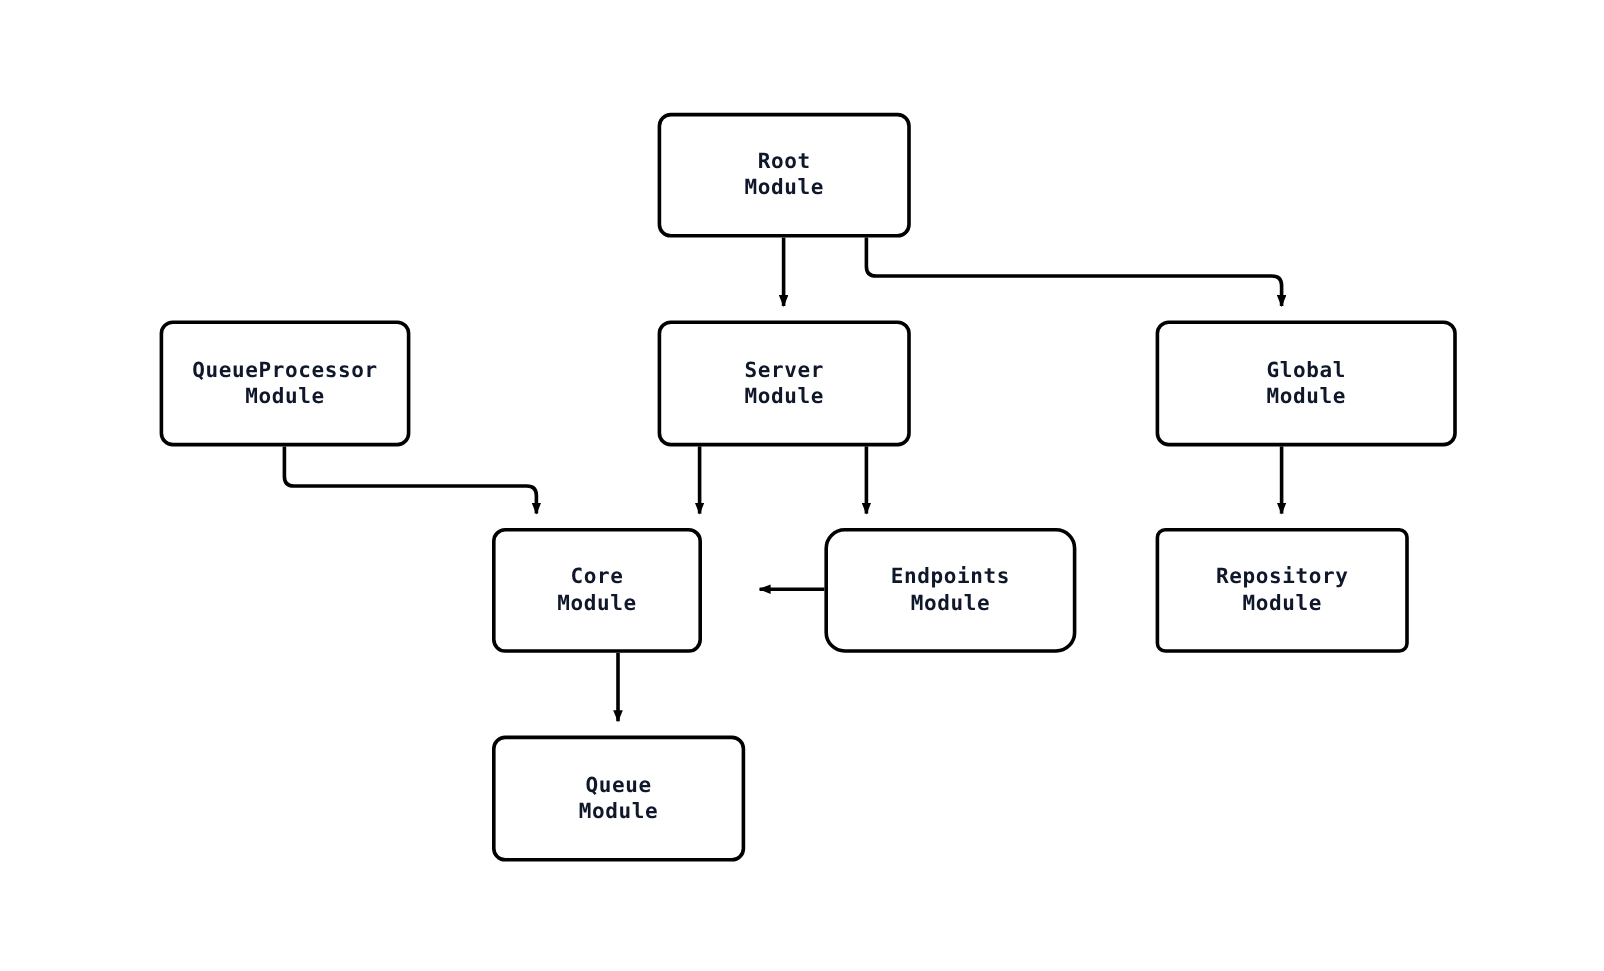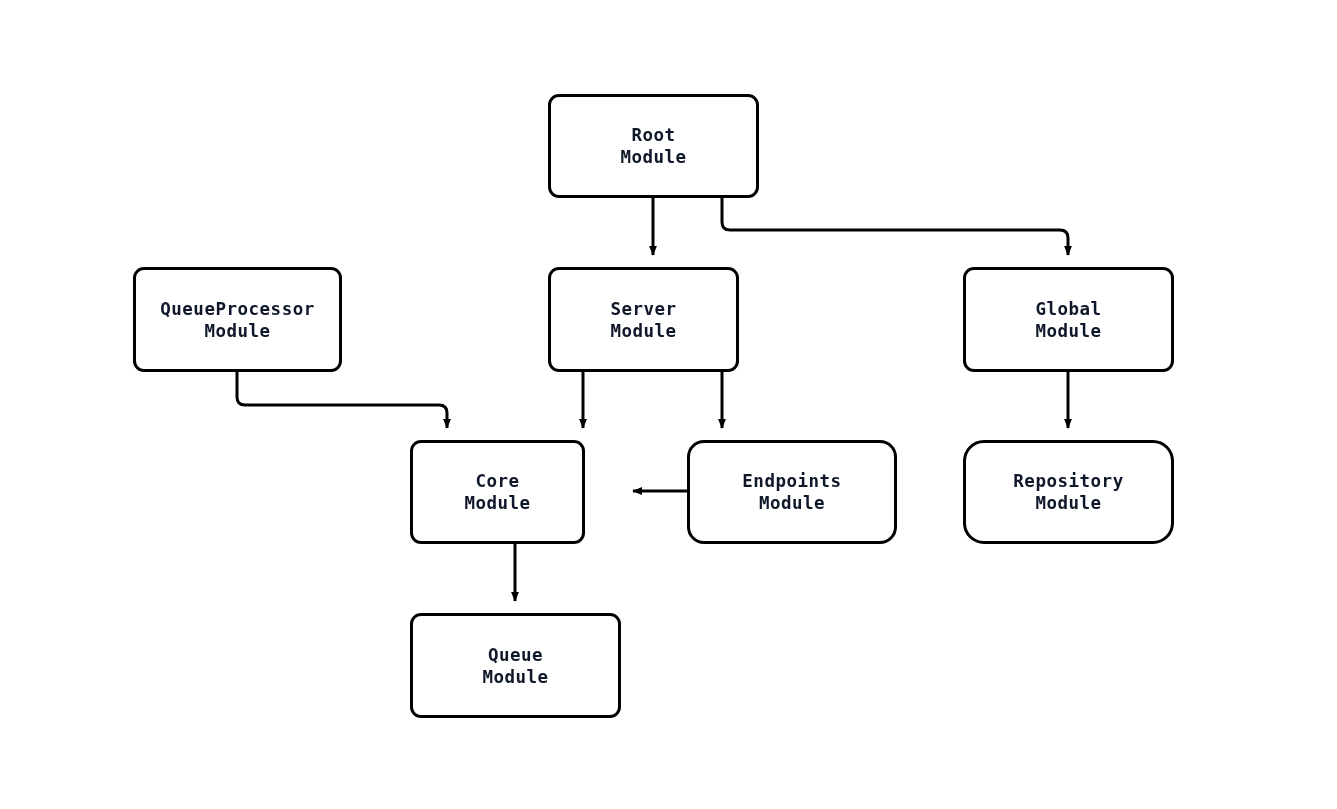--- a/index.html
+++ b/index.html
@@ -77,41 +77,41 @@
   <div class="node" style="left: 548px; top: 94px; width: 211px; height: 104px; border-radius: 11px; border-width: 3px; border-color: rgb(0, 0, 0); background: rgb(255, 255, 255);">
     <span class="node-line">Root</span>
     <span class="node-line">Module</span>
   </div>
 
   <div class="node" style="left: 133px; top: 267px; width: 209px; height: 105px; border-radius: 11px; border-width: 3px; border-color: rgb(0, 0, 0); background: rgb(255, 255, 255);">
     <span class="node-line">QueueProcessor</span>
     <span class="node-line">Module</span>
   </div>
 
-  <div class="node" style="left: 548px; top: 267px; width: 191px; height: 105px; border-radius: 11px; border-width: 3px; border-color: rgb(0, 0, 0); background: rgb(255, 255, 255);">
+  <div class="node" style="left: 548px; top: 267px; width: 211px; height: 105px; border-radius: 11px; border-width: 3px; border-color: rgb(0, 0, 0); background: rgb(255, 255, 255);">
     <span class="node-line">Server</span>
     <span class="node-line">Module</span>
   </div>
 
-  <div class="node" style="left: 963px; top: 267px; width: 211px; height: 105px; border-radius: 11px; border-width: 3px; border-color: rgb(0, 0, 0); background: rgb(255, 255, 255);">
+  <div class="node" style="left: 963px; top: 267px; width: 251px; height: 105px; border-radius: 11px; border-width: 3px; border-color: rgb(0, 0, 0); background: rgb(255, 255, 255);">
     <span class="node-line">Global</span>
     <span class="node-line">Module</span>
   </div>
 
   <div class="node" style="left: 410px; top: 440px; width: 175px; height: 104px; border-radius: 11px; border-width: 3px; border-color: rgb(0, 0, 0); background: rgb(255, 255, 255);">
     <span class="node-line">Core</span>
     <span class="node-line">Module</span>
   </div>
 
   <div class="node" style="left: 687px; top: 440px; width: 210px; height: 104px; border-radius: 17px; border-width: 3px; border-color: rgb(0, 0, 0); background: rgb(255, 255, 255);">
     <span class="node-line">Endpoints</span>
     <span class="node-line">Module</span>
   </div>
 
-  <div class="node" style="left: 963px; top: 440px; width: 211px; height: 104px; border-radius: 21px; border-width: 3px; border-color: rgb(0, 0, 0); background: rgb(255, 255, 255);">
+  <div class="node" style="left: 963px; top: 440px; width: 211px; height: 104px; border-radius: 8px; border-width: 3px; border-color: rgb(0, 0, 0); background: rgb(255, 255, 255);">
     <span class="node-line">Repository</span>
     <span class="node-line">Module</span>
   </div>
 
   <div class="node" style="left: 410px; top: 613px; width: 211px; height: 105px; border-radius: 11px; border-width: 3px; border-color: rgb(0, 0, 0); background: rgb(255, 255, 255);">
     <span class="node-line">Queue</span>
     <span class="node-line">Module</span>
   </div>
 
 </div>

